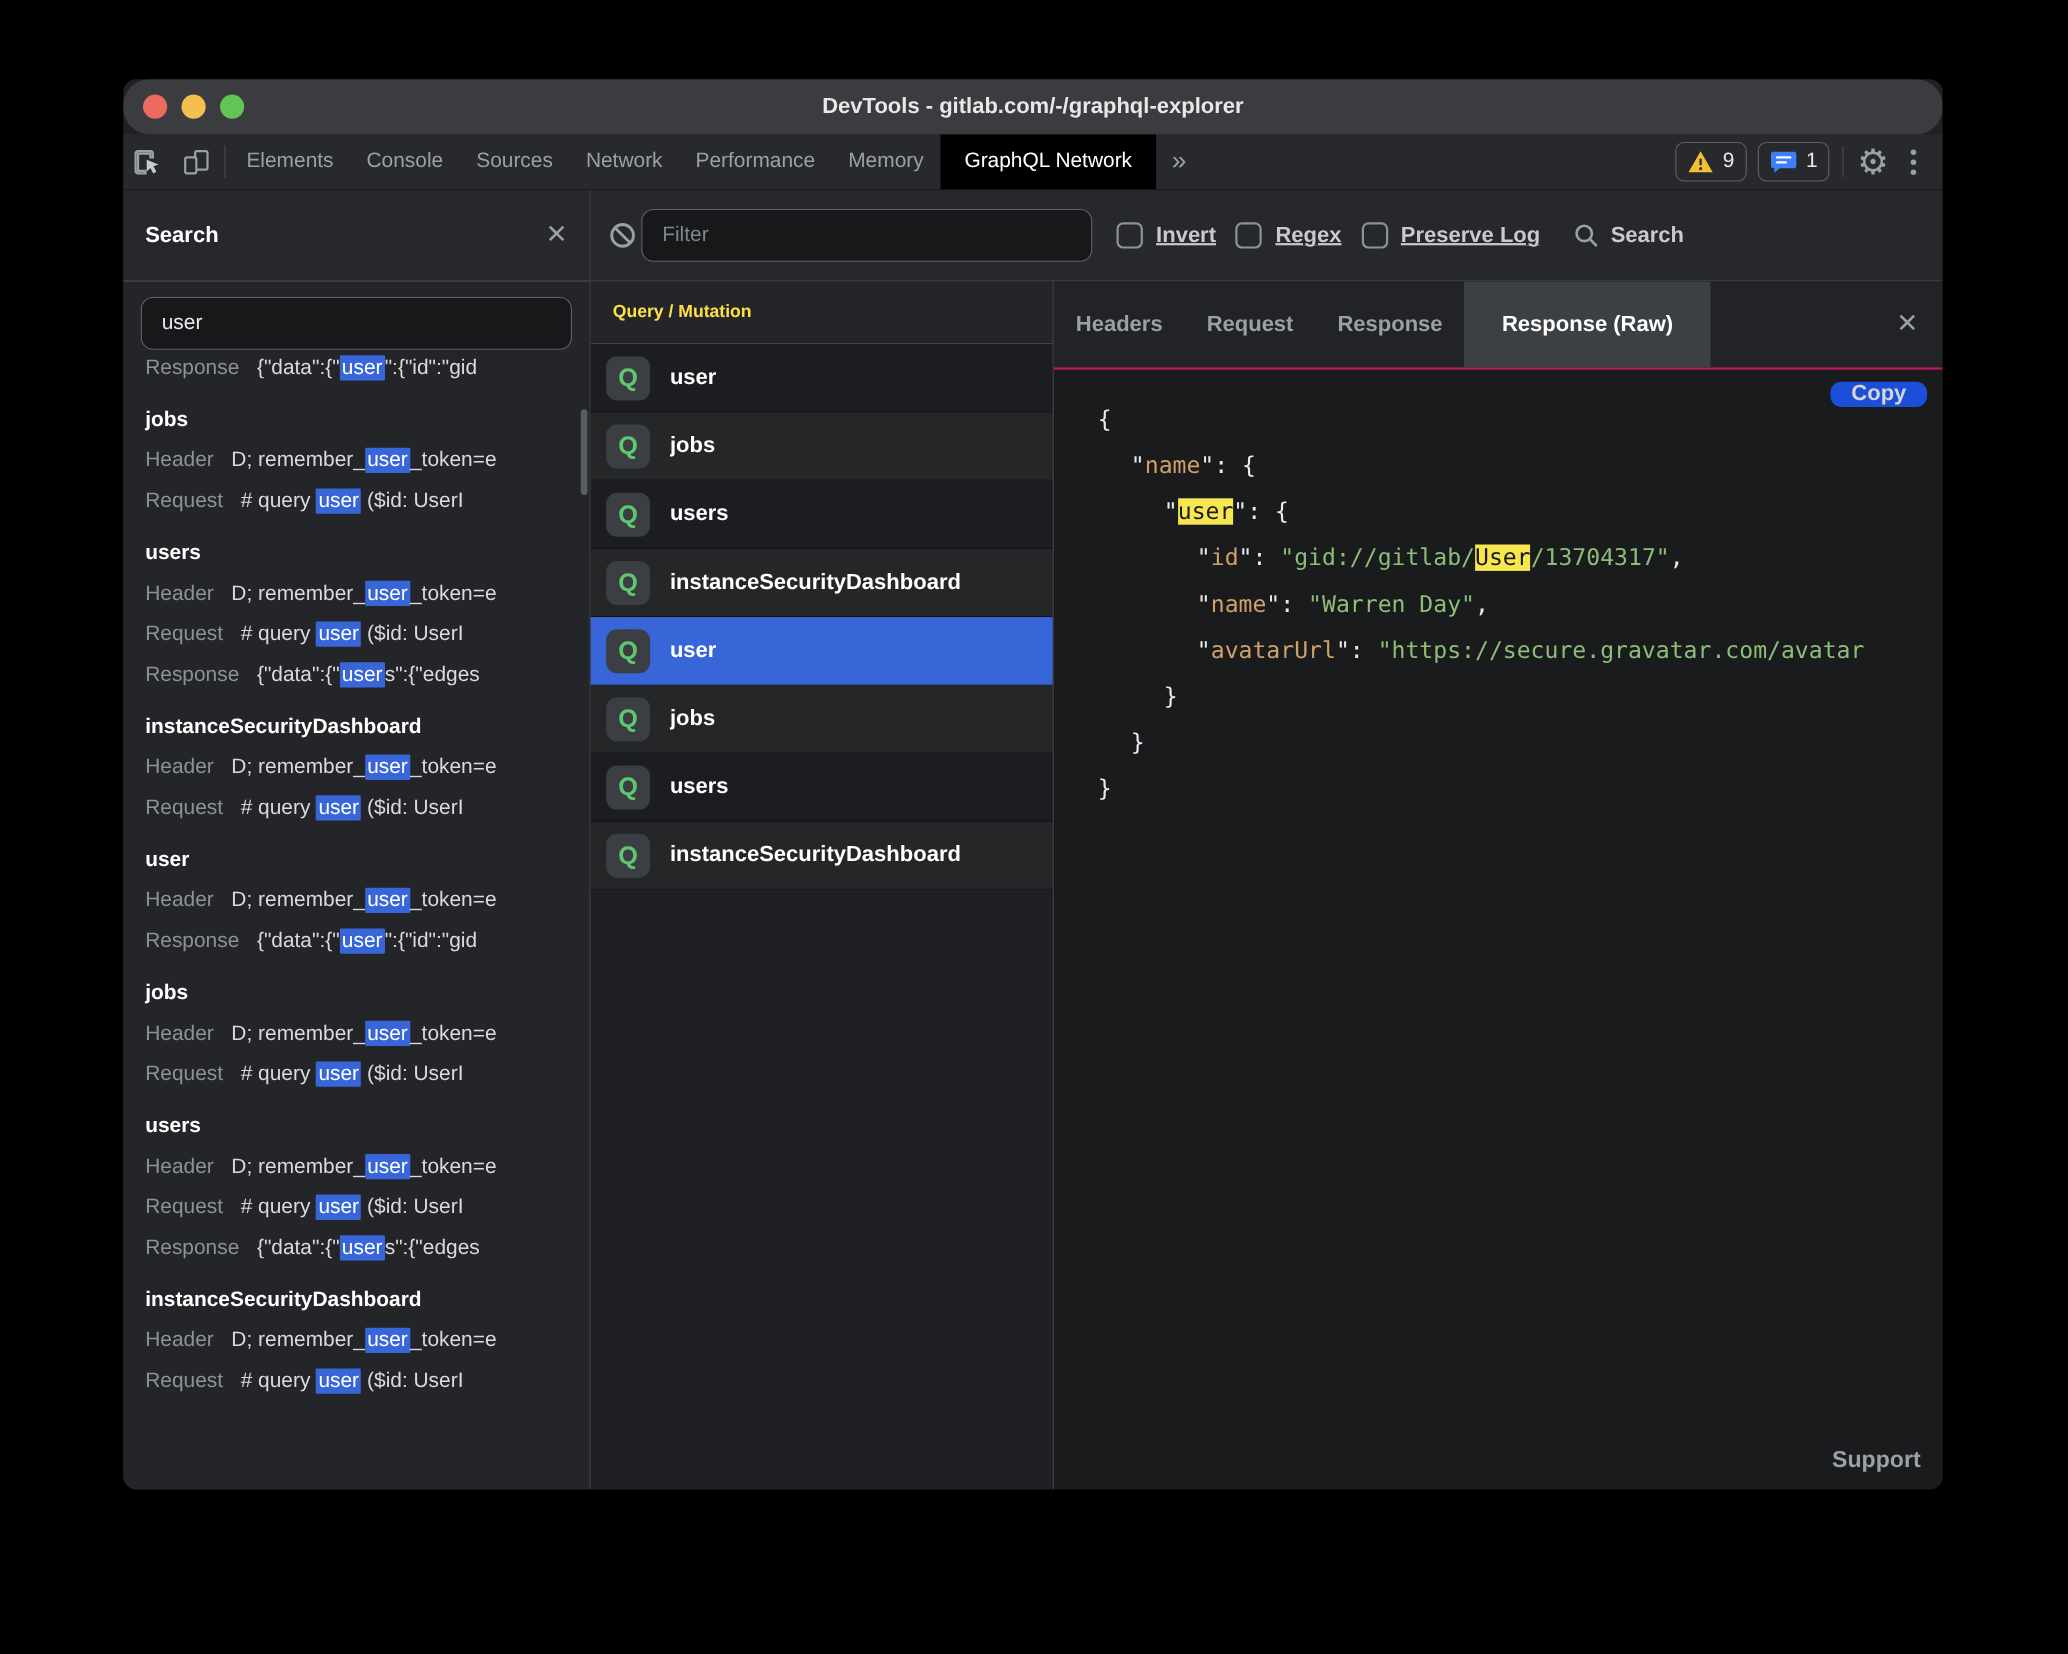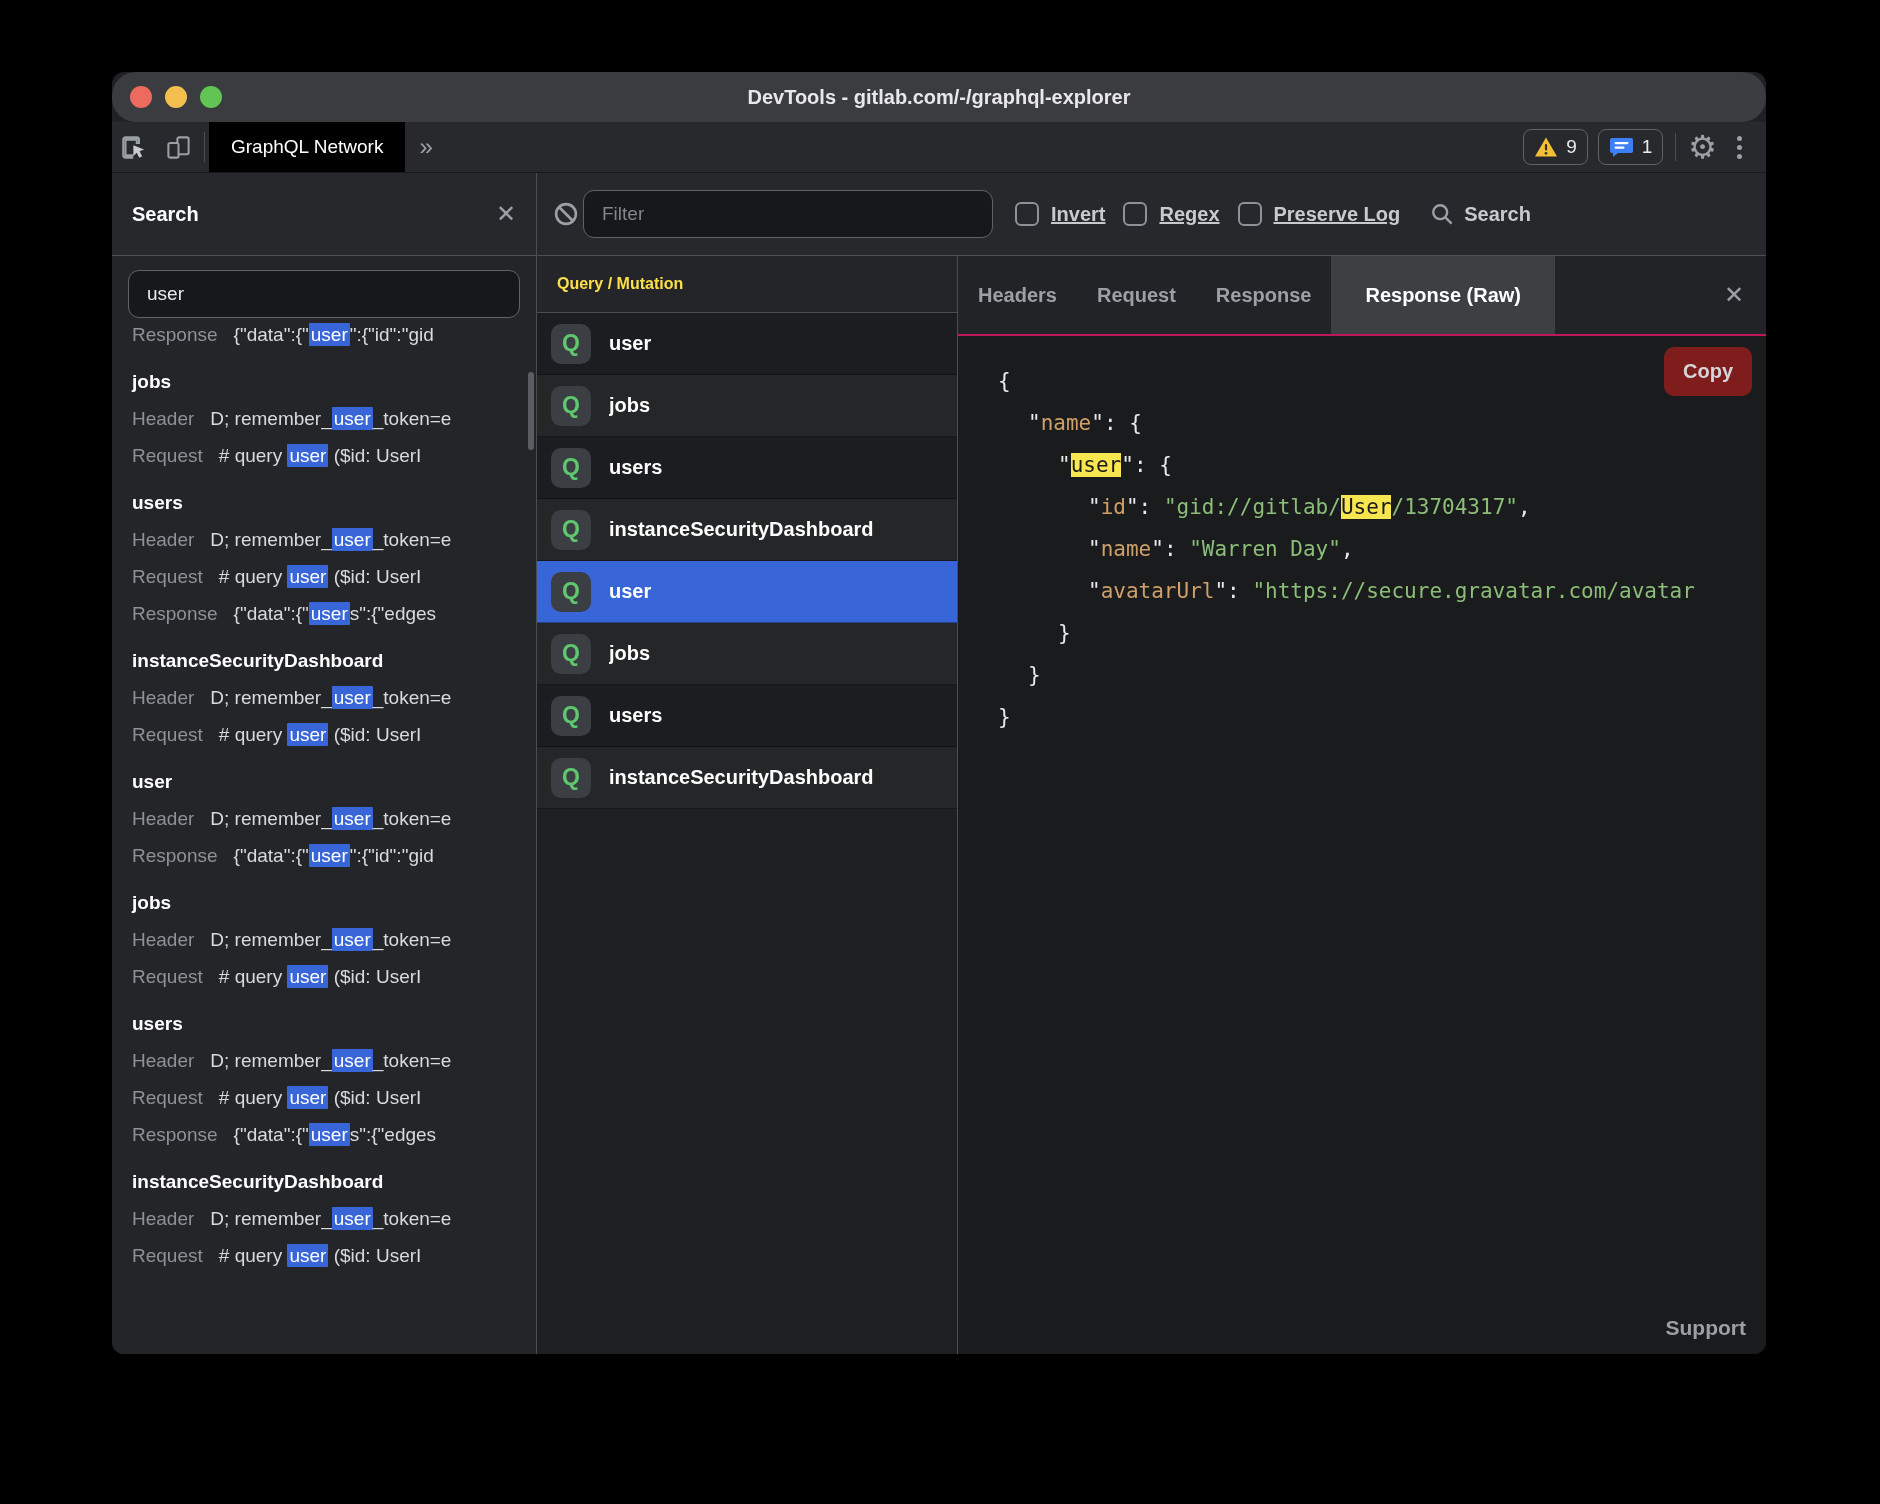--- a/index.html
+++ b/index.html
@@ -73,22 +73,22 @@
     align-items:center;justify-content:center;color:#5fc86e;font-size:23px;font-weight:700;flex:0 0 auto;}
   .qlabel{color:#fff;font-size:20px;font-weight:700;white-space:nowrap;overflow:hidden;}
   
   .dcol{flex:1;display:flex;flex-direction:column;min-width:0;background:#1a1b1d;}
   .dtabs{height:78px;flex:0 0 auto;background:#222326;border-bottom:2px solid #be185d;
     display:flex;align-items:stretch;}
   .dtab{display:flex;align-items:center;padding:0 20px;color:#9aa0a6;font-size:20px;font-weight:700;white-space:nowrap;}
   .dtab.active{background:#3d4043;color:#fff;padding:0 34px;}
   .dtabs .xbtn{margin-left:auto;display:flex;align-items:center;padding:0 22px;}
   .jsonarea{flex:1;position:relative;overflow:hidden;padding:24px 0 0 40px;}
-  .copybtn{position:absolute;top:11px;right:14px;background:#7f1d1d;color:#d4d6d9;font-size:20px;
-    font-weight:700;border:none;border-radius:10px;padding:13px 19px;font-family:"Liberation Sans",sans-serif;}
+  .copybtn{position:absolute;top:11px;right:14px;background:#1d4ed8;color:#d4d6d9;font-size:20px;
+    font-weight:700;border:none;border-radius:10px;padding:0 19px;font-family:"Liberation Sans",sans-serif;}
   .code-line{font-family:"DejaVu Sans Mono",monospace;font-size:21px;line-height:42px;white-space:pre;}
   .tok-p{color:#e8eaed;}
   .tok-k{color:#cfa069;}
   .tok-s{color:#8cbe78;}
   .tok-hl{background:#f7e650;color:#1a1a1a;}
   .support{position:absolute;bottom:14px;right:20px;color:#9aa0a6;font-size:21px;font-weight:700;}
   svg{display:block;}
 </style>
 </head>
 <body>
@@ -111,20 +111,28 @@
         <path d="M11 10l9.5 3.8-4 1.5 2.3 4.4-2.5 1.3-2.3-4.4-3 2.9z" fill="#c7cbd0"></path>
       </svg>
     </div>
     <div class="icobtn">
       <svg width="27" height="27" viewBox="0 0 24 24">
         <rect x="11" y="3" width="10" height="15" rx="1.5" fill="none" stroke="#9aa0a6" stroke-width="1.8"></rect>
         <rect x="3" y="8" width="9" height="13" rx="1.5" fill="#28292c" stroke="#9aa0a6" stroke-width="1.8"></rect>
       </svg>
     </div>
     <div class="vdiv"></div>
+    <div style="display:flex;align-items:stretch;">
+        <div class="dt-tab">Elements</div>
+        <div class="dt-tab">Console</div>
+        <div class="dt-tab">Sources</div>
+        <div class="dt-tab">Network</div>
+        <div class="dt-tab">Performance</div>
+        <div class="dt-tab">Memory</div>
+      </div>
     <div class="dt-tab active">GraphQL Network</div>
     <div class="overflow">»</div>
     <div class="dt-right">
       <div class="badge">
         <svg width="24" height="22" viewBox="0 0 24 22">
           <path d="M12 1.5 23 20.5H1z" fill="#f2c037"></path>
           <rect x="10.9" y="8" width="2.2" height="6.5" rx="1" fill="#3a3325"></rect>
           <circle cx="12" cy="17.3" r="1.4" fill="#3a3325"></circle>
         </svg>
         <span>9</span>

